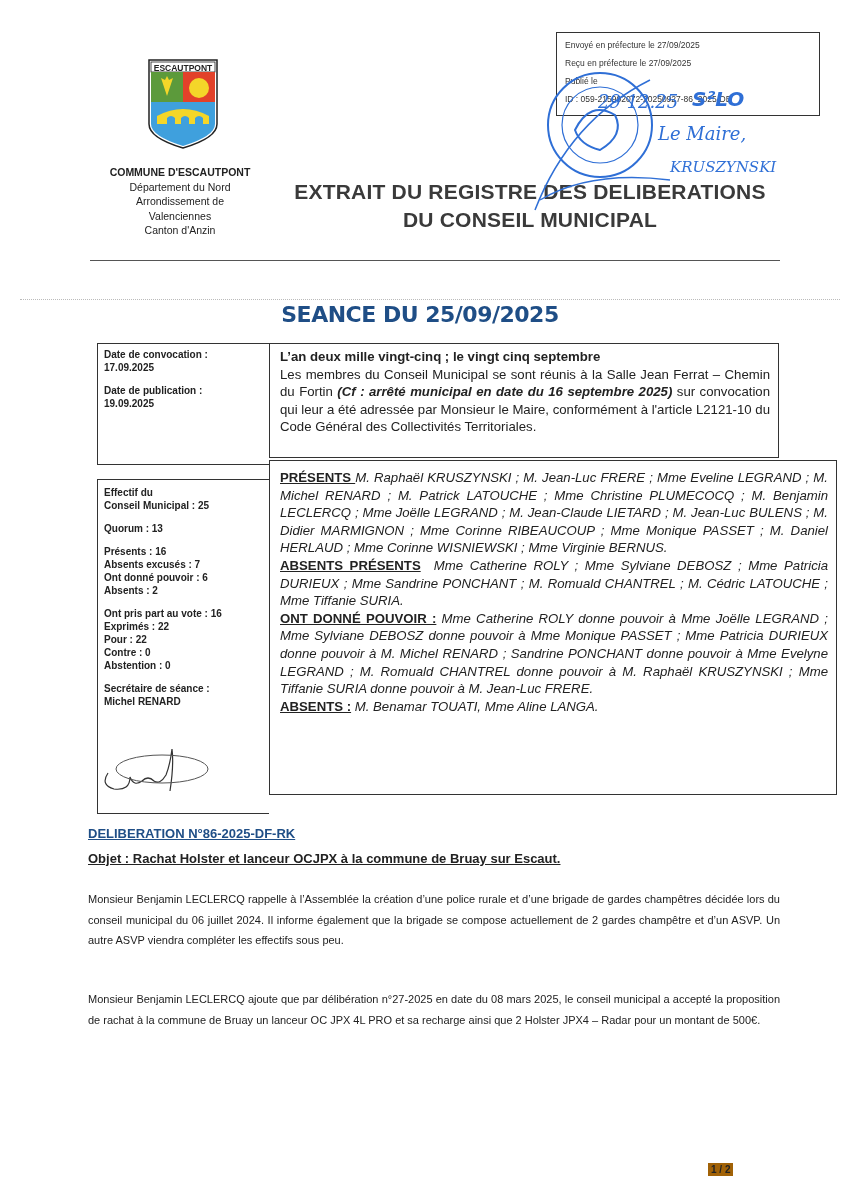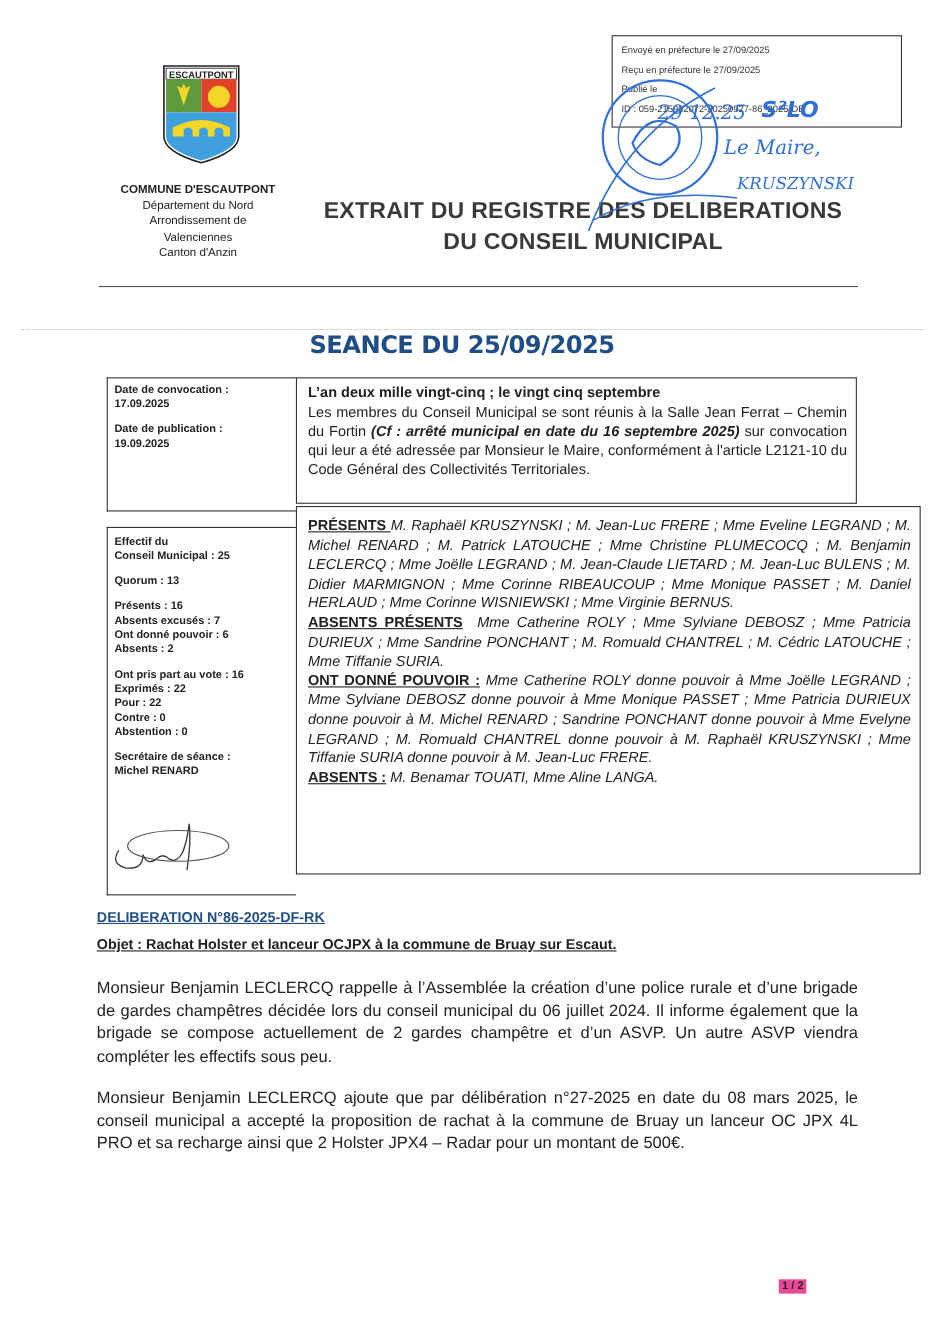--- a/index.html
+++ b/index.html
@@ -29,22 +29,22 @@
     .right2 { left: 269px; top: 460px; width: 568px; height: 335px; }
     .smallcol { font-size: 10px; font-weight: bold; line-height: 13px; color: #222; }
     .smallcol .gap { height: 10px; }
     .cell { font-size: 13.2px; line-height: 17.6px; color: #222; text-align: justify; }
     .it { font-style: italic; }
     .bold { font-weight: bold; }
     .ul { text-decoration: underline; }
     
     .delib { left: 88px; top: 826px; font-weight: bold; font-size: 13px; color: #1f4e86; text-decoration: underline; }
     .objet { left: 88px; top: 851px; font-weight: bold; font-size: 13px; text-decoration: underline; color: #222; }
-    .para { left: 88px; width: 692px; font-size: 15px; line-height: 20.5px; text-align: justify; color: #222; }
-    .pagenum { left: 708px; top: 1163px; background: #ec4899; font-size: 10px; font-weight: bold; padding: 1px 3px; color: #222; }
+    .para { left: 88px; width: 692px; font-size: 11px; line-height: 20.5px; text-align: justify; color: #222; }
+    .pagenum { left: 708px; top: 1163px; background: #a16207; font-size: 10px; font-weight: bold; padding: 1px 3px; color: #222; }
     .stamp { left: 530px; top: 60px; width: 260px; height: 170px; pointer-events: none; }
     .sig { left: 100px; top: 745px; width: 110px; height: 50px; }
   </style>
 </head>
 <body>
 
 <svg class="abs crest" viewBox="0 0 72 92">
   <path d="M2 2 H70 V66 Q70 80 36 90 Q2 80 2 66 Z" fill="#fff" stroke="#222" stroke-width="1.5"></path>
   <rect x="4" y="4" width="64" height="10" fill="#fff" stroke="#222" stroke-width="0.8"></rect>
   <text x="36" y="12.5" font-size="8.5" font-weight="bold" text-anchor="middle" fill="#222" font-family="Liberation Sans, sans-serif">ESCAUTPONT</text>

